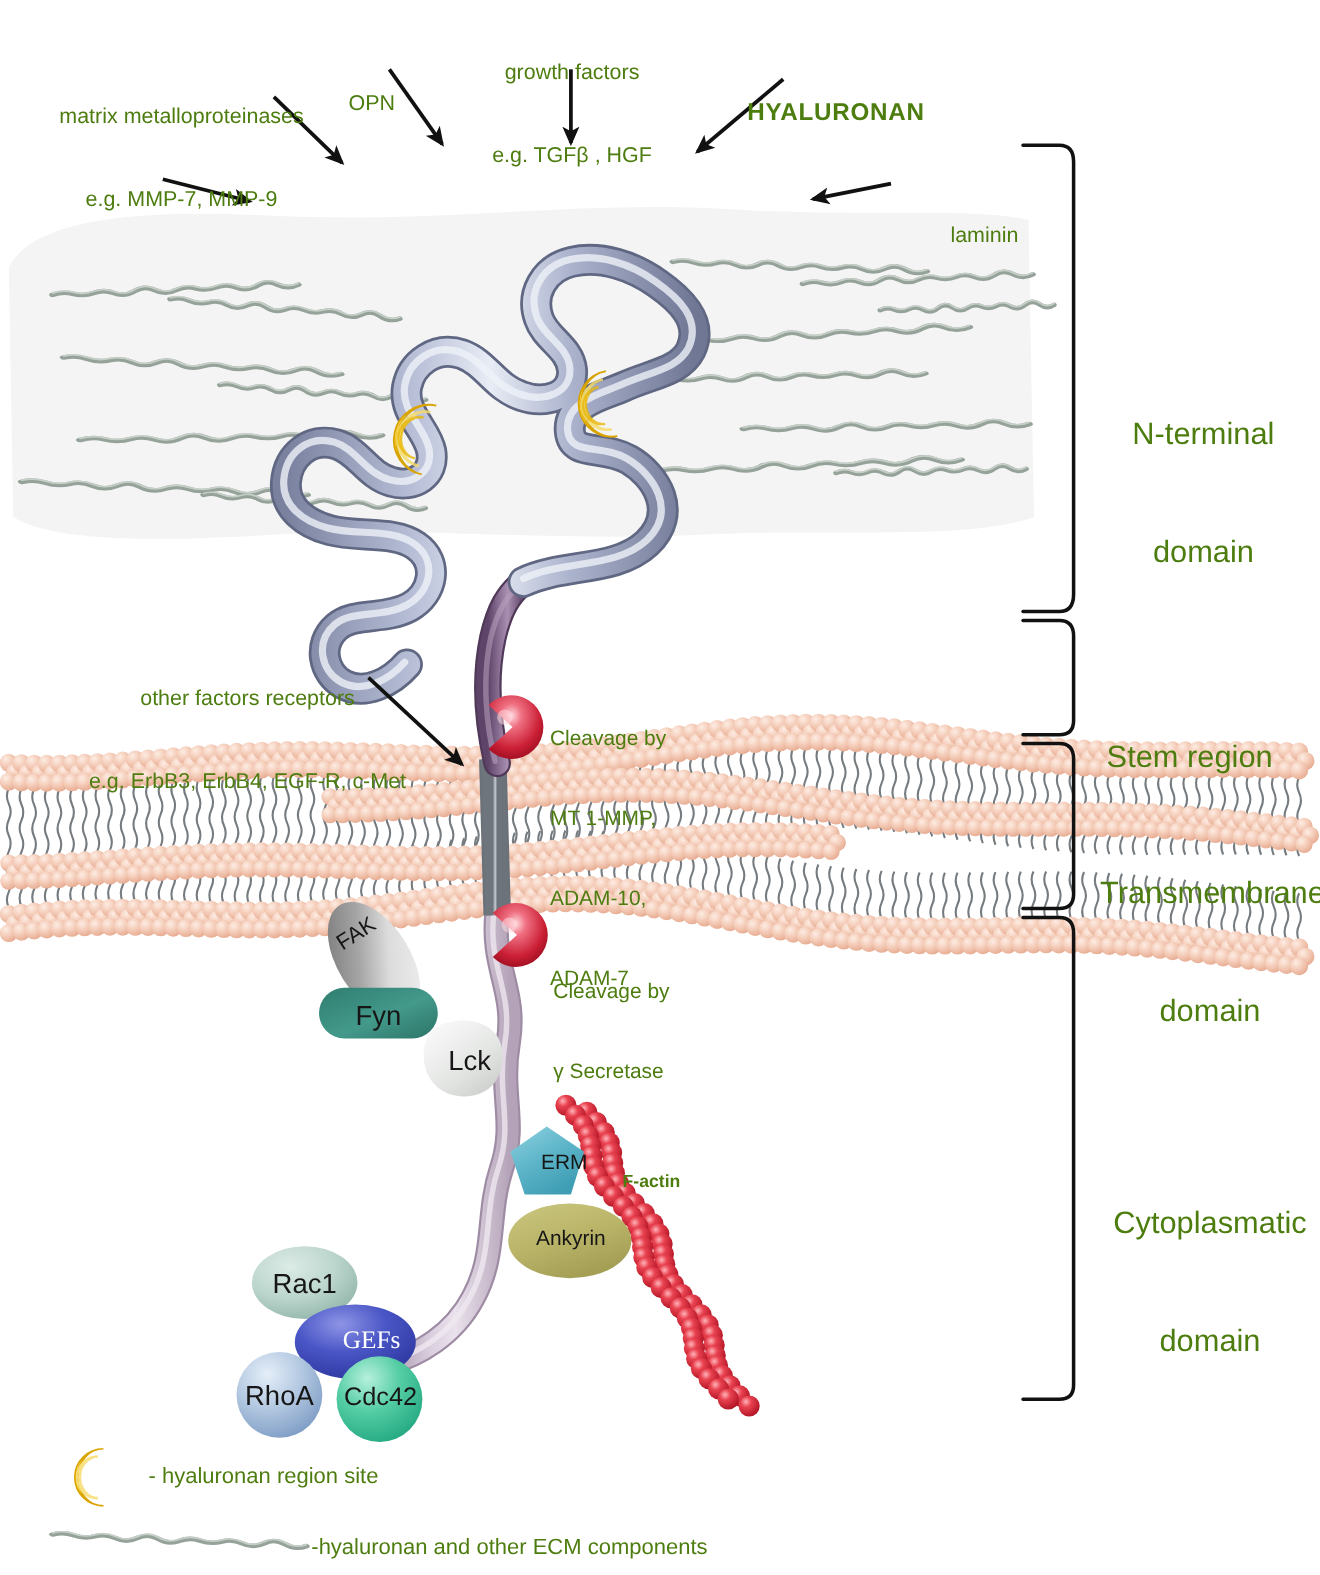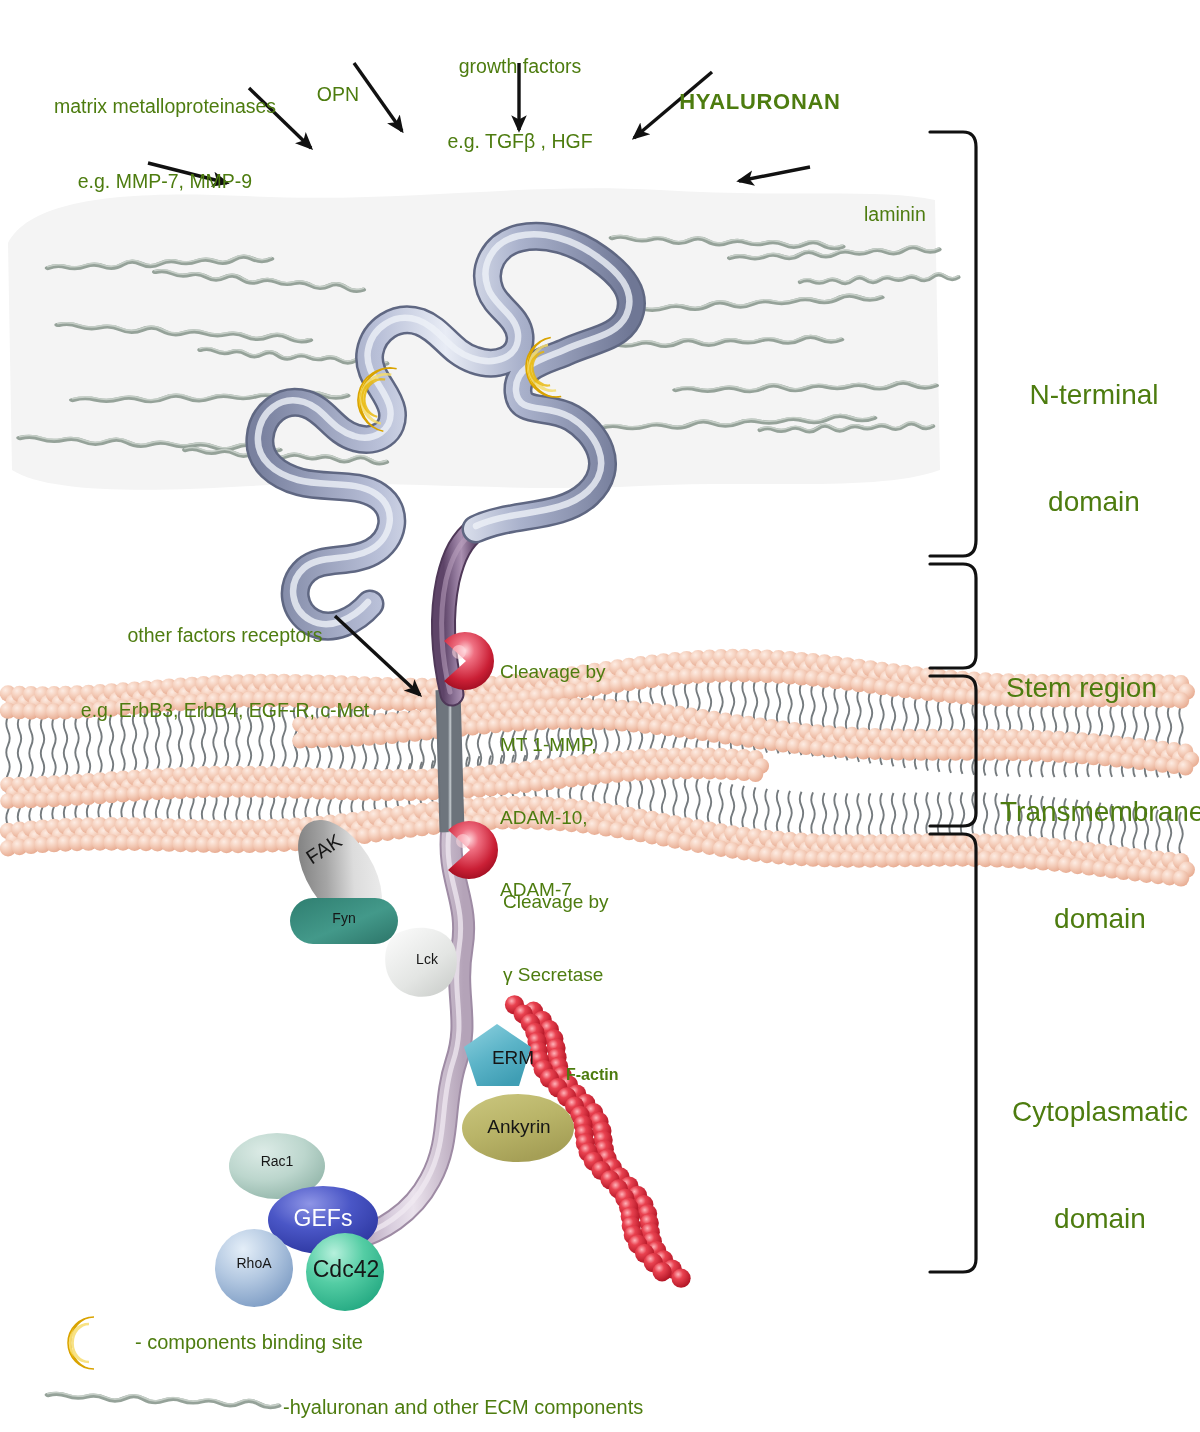--- a/index.html
+++ b/index.html
@@ -33,21 +33,21 @@
     white-space: pre;
     line-height: 1.28;
   }
   .lbl.ctr { text-align: center; }
   .lbl.lft { text-align: left; }
   .t-anno   { font-size: 19.5px; }
   .t-hyal   { font-size: 22px; font-weight: bold; letter-spacing: 0.7px; }
   .t-domain { font-size: 28px; }
   .t-clv    { font-size: 19px; }
   .t-legend { font-size: 20px; }
-  .t-prot   { font-size: 14px; }
+  .t-prot   { font-size: 25px; }
   .t-factin { font-size: 16px; font-weight: bold; }
   .prot-text {
     position: absolute;
     font-family: "Liberation Sans", sans-serif;
     color: #161616;
     white-space: pre;
     pointer-events: none;
   }
 </style>
 </head>
@@ -1791,23 +1791,23 @@
   <div class="prot-text t-prot" style="left:313px; top:910px; width:62px; text-align:center;">Fyn</div>
 
   <div class="prot-text t-prot" style="left:399px; top:951px; width:56px; text-align:center;">Lck</div>
 
   <div class="prot-text" style="left:484px; top:1047px; width:58px; text-align:center; font-size:19px;">ERM</div>
 
   <div class="prot-text" style="left:469px; top:1116px; width:100px; text-align:center; font-size:19px;">Ankyrin</div>
 
   <div class="prot-text t-prot" style="left:240px; top:1153px; width:74px; text-align:center;">Rac1</div>
 
-  <div class="prot-text" style="left:282px; top:1205px; width:82px; text-align:center; font-size:23px; color:#ffffff;">GEFs</div>
+  <div class="prot-text" style="left:282px; top:1205px; width:82px; text-align:right; font-size:23px; color:#ffffff;font-family:Liberation Serif, serif;">GEFs</div>
 
   <div class="prot-text t-prot" style="left:213px; top:1255px; width:82px; text-align:center;">RhoA</div>
 
   <div class="prot-text" style="left:301px; top:1256px; width:90px; text-align:center; font-size:23px;">Cdc42</div>
 
-  <div class="lbl t-legend lft" style="left:135px; top:1330px; width:420px;">- components binding site</div>
+  <div class="lbl t-legend lft" style="left:135px; top:1330px; width:420px;">- hyaluronan region site</div>
 
   <div class="lbl t-legend lft" style="left:283px; top:1395px; width:520px;">-hyaluronan and other ECM components</div>
 
 </div>
 
 </body></html>

